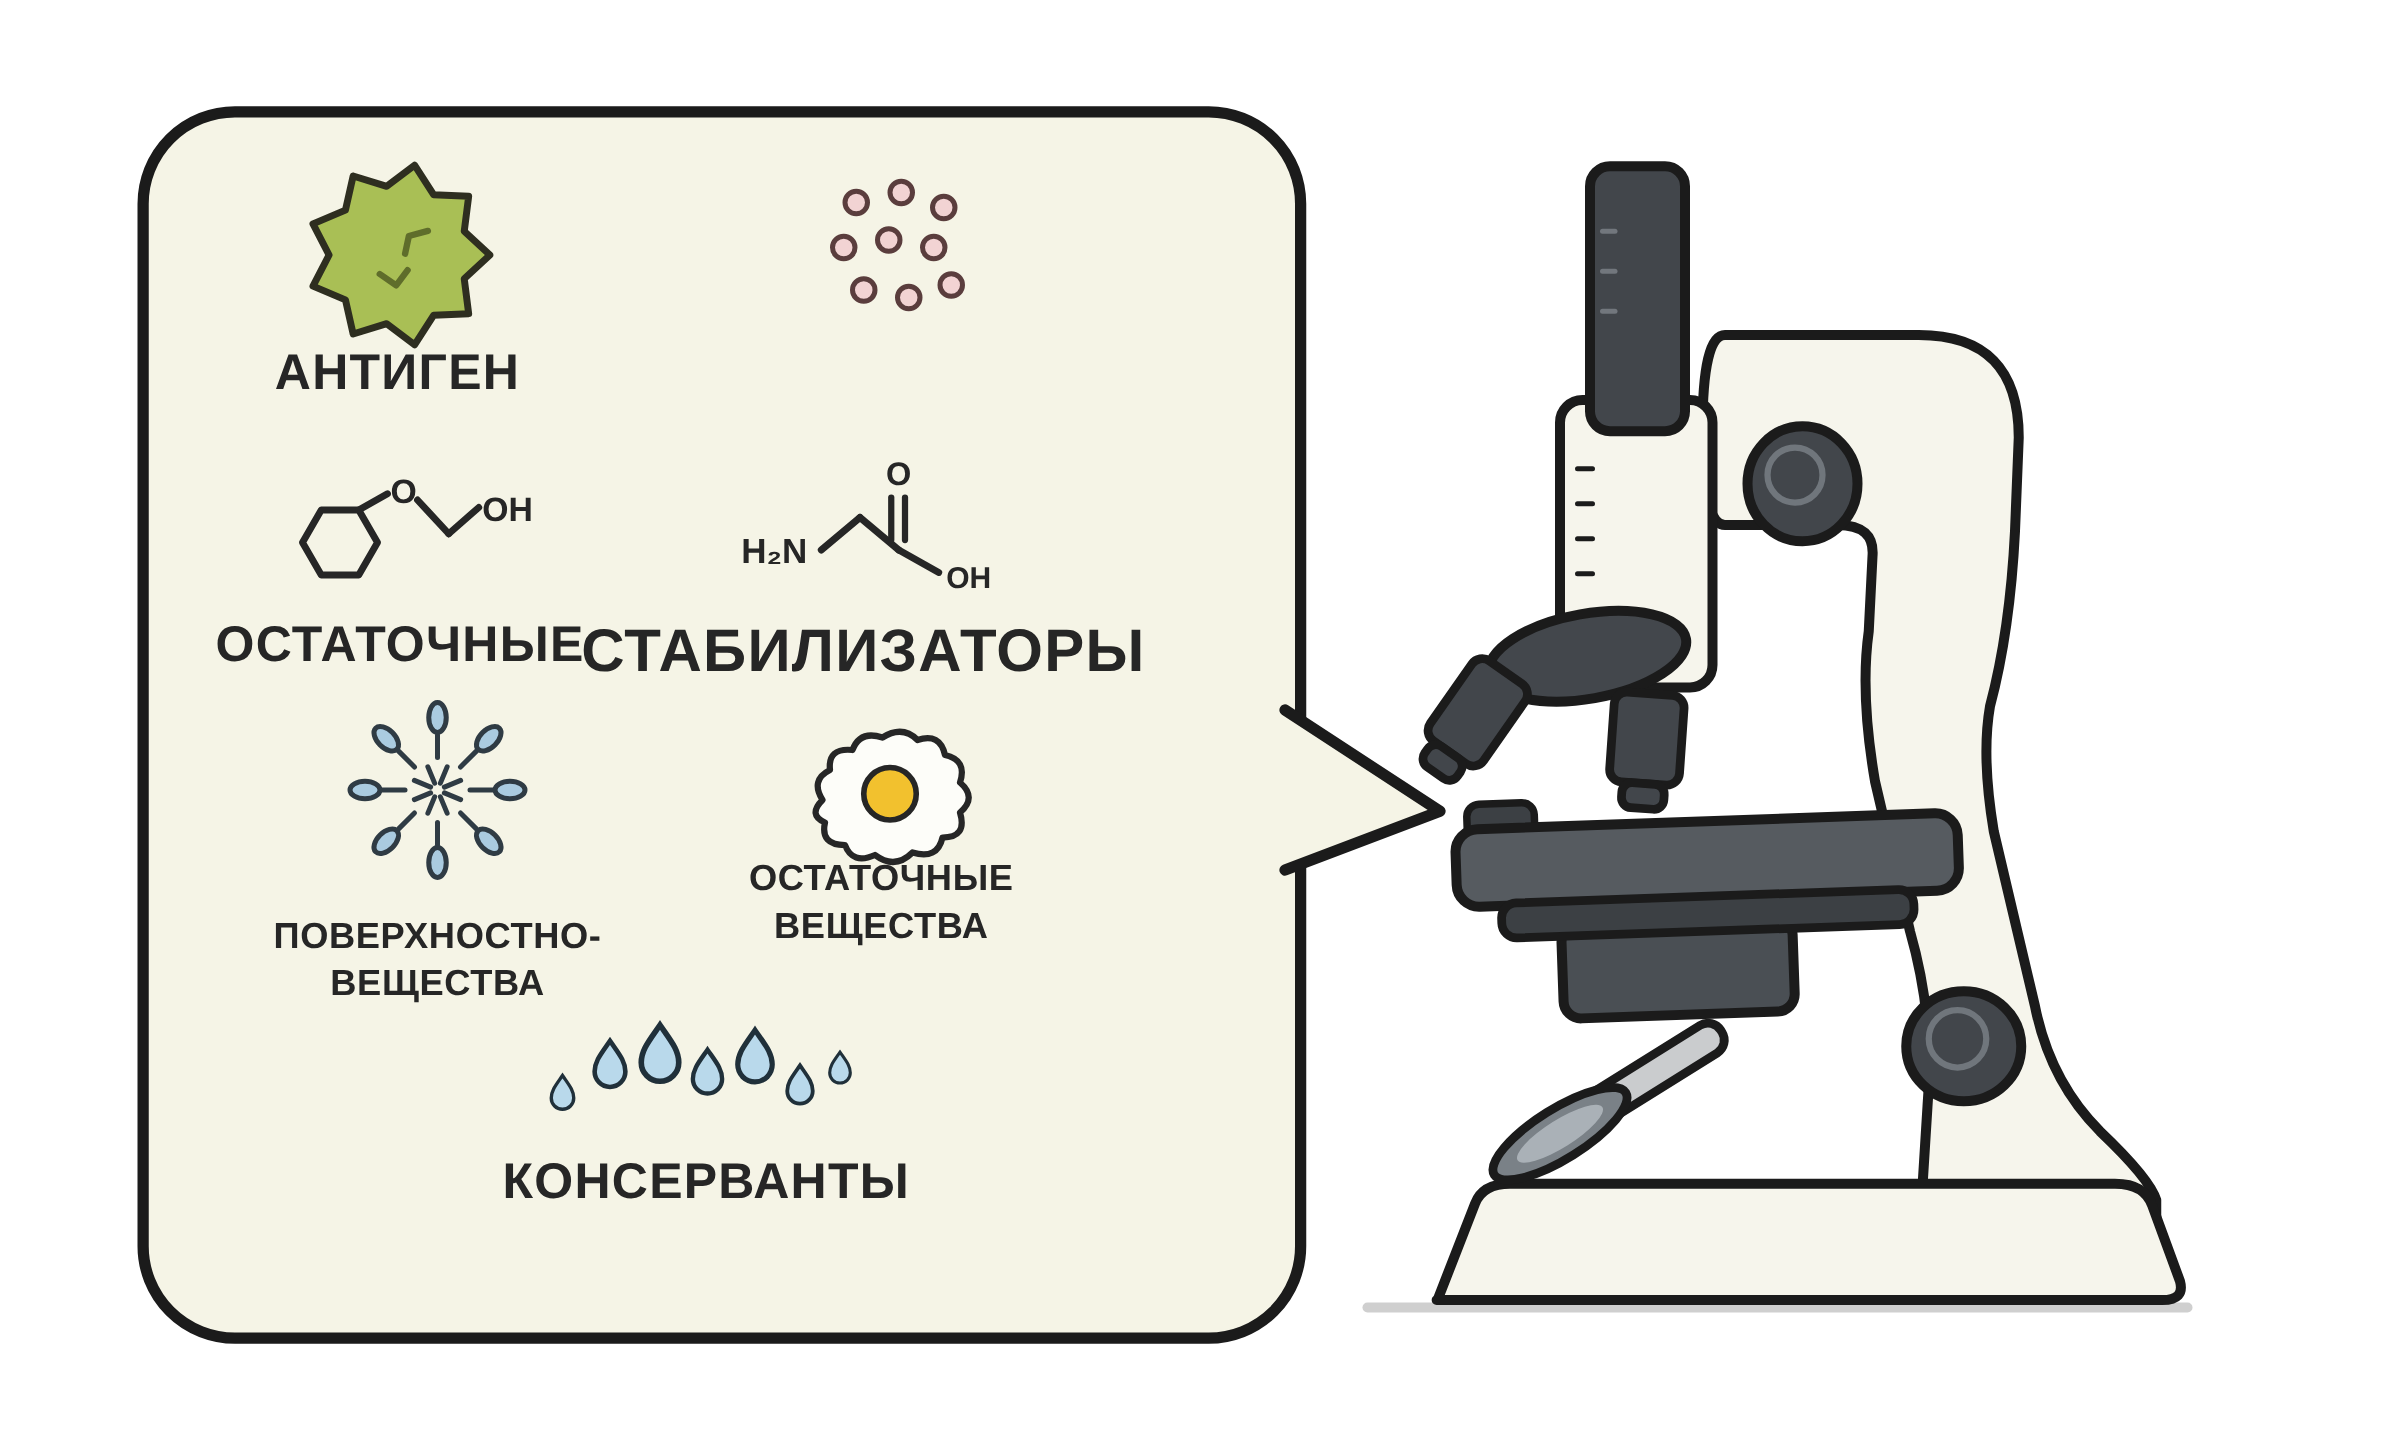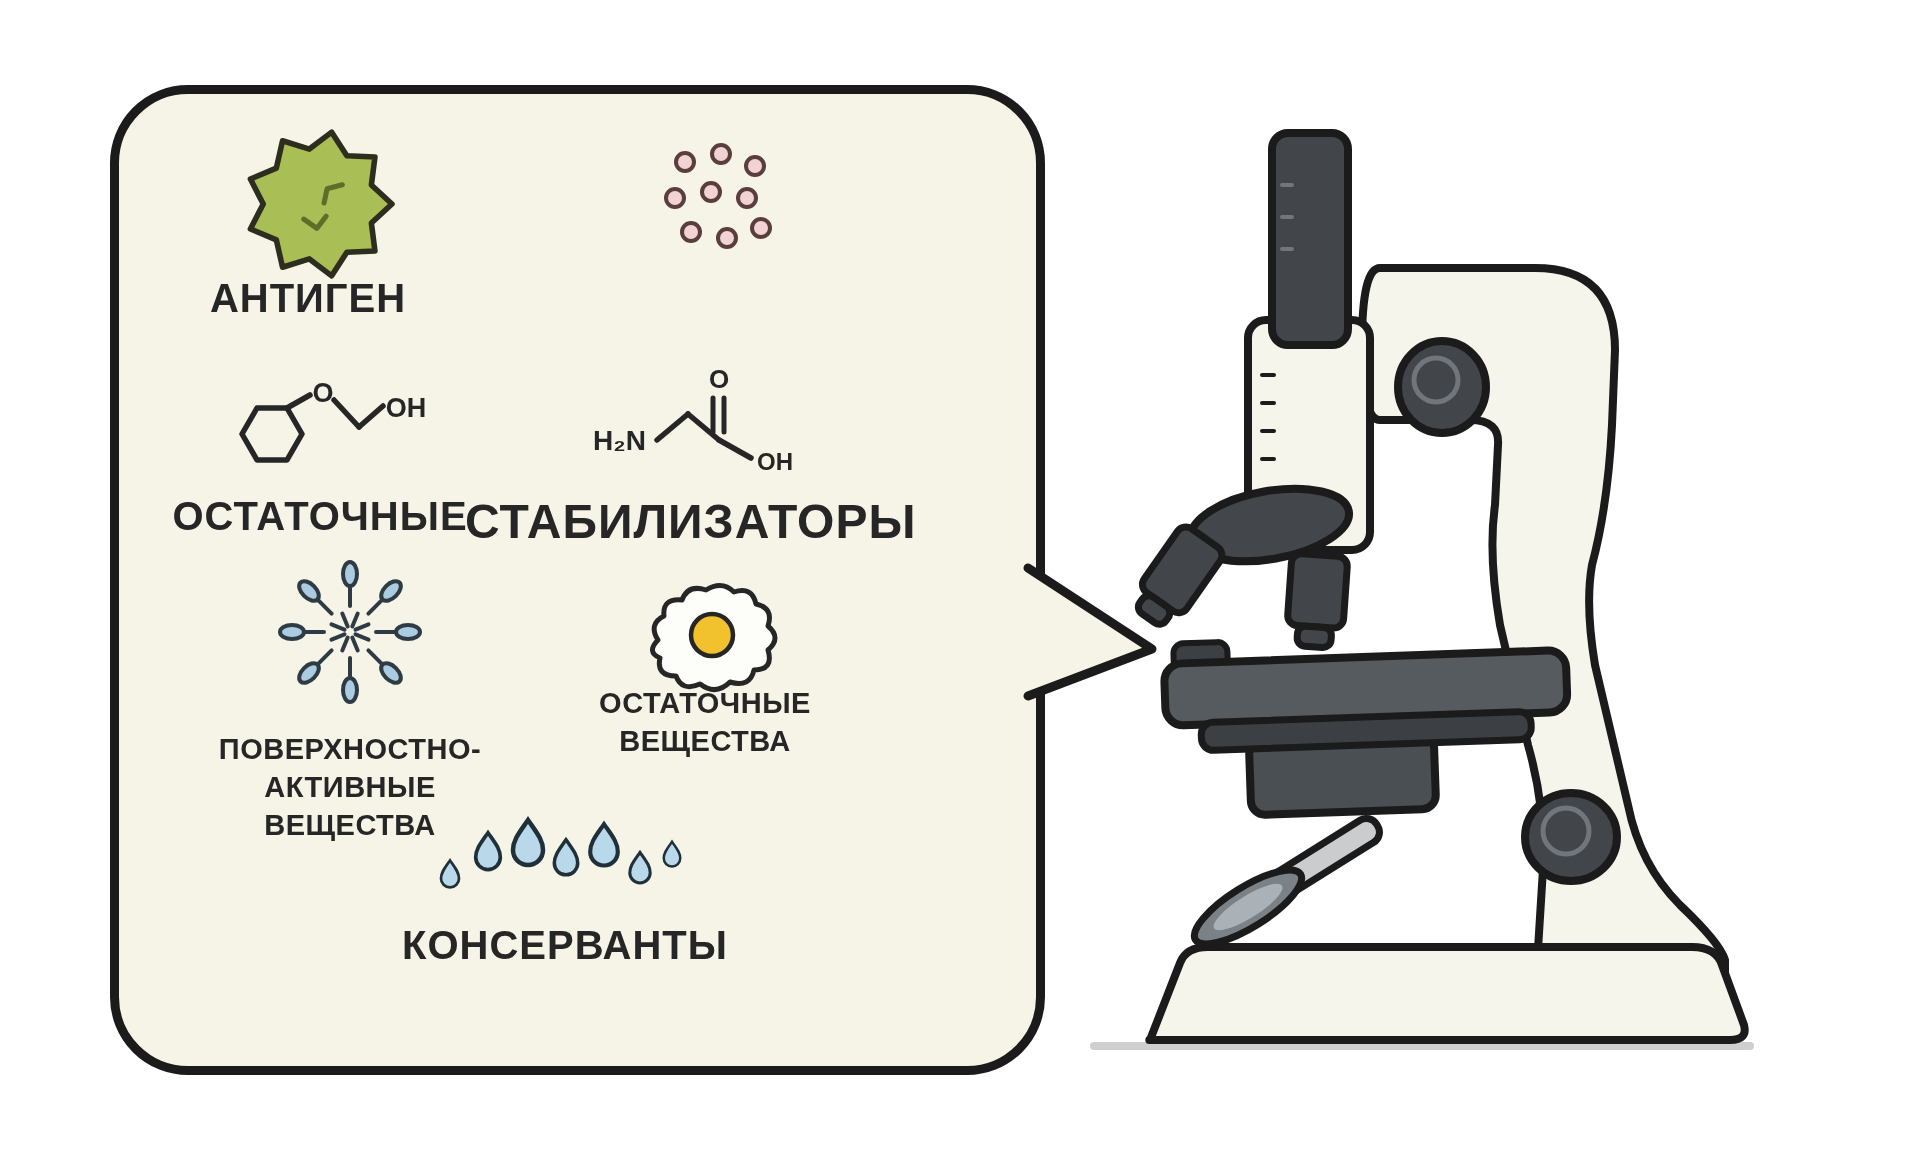--- a/index.html
+++ b/index.html
@@ -28,21 +28,21 @@
 
 <div class="canvas">
 
   <div class="bubble"></div>
 
   <svg class="abs" style="left:243px;top:128px" width="152" height="152" viewBox="0 0 150 150">
     <polygon points="126.7,56.2 147,75 126.7,93.8 130.2,121.3 102.5,122.6 87.5,145.9 65.5,129.2 39,137.4 32.9,110.4 7.3,99.6 20,75 7.3,50.4 32.9,39.6 39,12.6 65.5,20.8 87.5,4.1 102.5,27.4 130.2,28.7" stroke="#2e2e20" stroke-width="5.5" stroke-linejoin="round" fill="#a9bf55"></polygon>
     <path d="M60,90 l13,9 l9,-12" fill="none" stroke="#5f6d2b" stroke-width="5" stroke-linecap="round" stroke-linejoin="round"></path>
     <path d="M98,56 l-15,4 l-3,14" fill="none" stroke="#5f6d2b" stroke-width="5" stroke-linecap="round" stroke-linejoin="round"></path>
   </svg>
-  <div class="lbl lbl-big" style="left:128px;top:278px;width:360px">АНТИГЕН</div>
+  <div class="lbl lbl-big" style="left:138px;top:278px;width:360px">АНТИГЕН</div>
 
   <svg class="abs" style="left:655px;top:140px" width="140" height="120" viewBox="0 0 140 120">
     <g stroke="#5a3d3d" stroke-width="4" fill="#f2d3d3">
       <circle cx="30" cy="22" r="9"></circle>
         <circle cx="66" cy="14" r="9"></circle>
         <circle cx="100" cy="26" r="9"></circle>
       <circle cx="20" cy="58" r="9"></circle>
         <circle cx="56" cy="52" r="9"></circle>
         <circle cx="92" cy="58" r="9"></circle>
       <circle cx="36" cy="92" r="9"></circle>
@@ -98,21 +98,20 @@
       <ellipse rx="7" ry="12" transform="translate(80,138)"></ellipse>
       <ellipse rx="7" ry="12" transform="translate(39,121) rotate(45)"></ellipse>
       <ellipse rx="7" ry="12" transform="translate(22,80) rotate(90)"></ellipse>
       <ellipse rx="7" ry="12" transform="translate(39,39) rotate(135)"></ellipse>
       <ellipse rx="7" ry="12" transform="translate(80,22)"></ellipse>
       <ellipse rx="7" ry="12" transform="translate(121,39) rotate(45)"></ellipse>
     </g>
   </svg>
   <div class="lbl lbl-small" style="left:170px;top:730px;width:360px">
     <div>ПОВЕРХНОСТНО-</div>
-    <div>АКТИВНЫЕ</div>
     <div>ВЕЩЕСТВА</div>
   </div>
 
   <svg class="abs" style="left:640px;top:578px" width="150" height="125" viewBox="0 0 150 125">
     <path d="M18,62 Q8,46 24,38 Q22,20 42,22 Q48,6 66,12 Q82,2 94,14 Q112,8 116,26 Q134,30 128,48 Q142,60 128,72 Q134,92 114,92 Q110,110 90,104 Q76,118 60,106 Q42,114 36,98 Q16,98 20,80 Q6,74 18,62 Z" fill="#fdfdf9" stroke="#262626" stroke-width="5" stroke-linejoin="round"></path>
     <circle cx="72" cy="57" r="21" stroke="#262626" stroke-width="4.5" fill="#f2c12e"></circle>
   </svg>
   <div class="lbl lbl-small" style="left:525px;top:684px;width:360px">
     <div>ОСТАТОЧНЫЕ</div>
     <div>ВЕЩЕСТВА</div>

